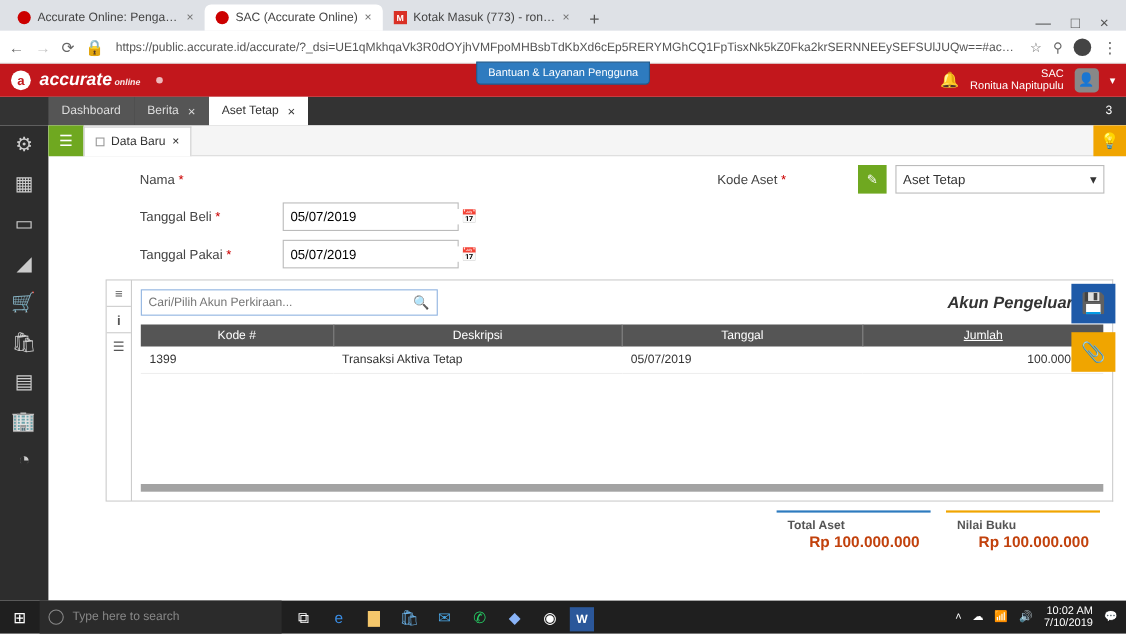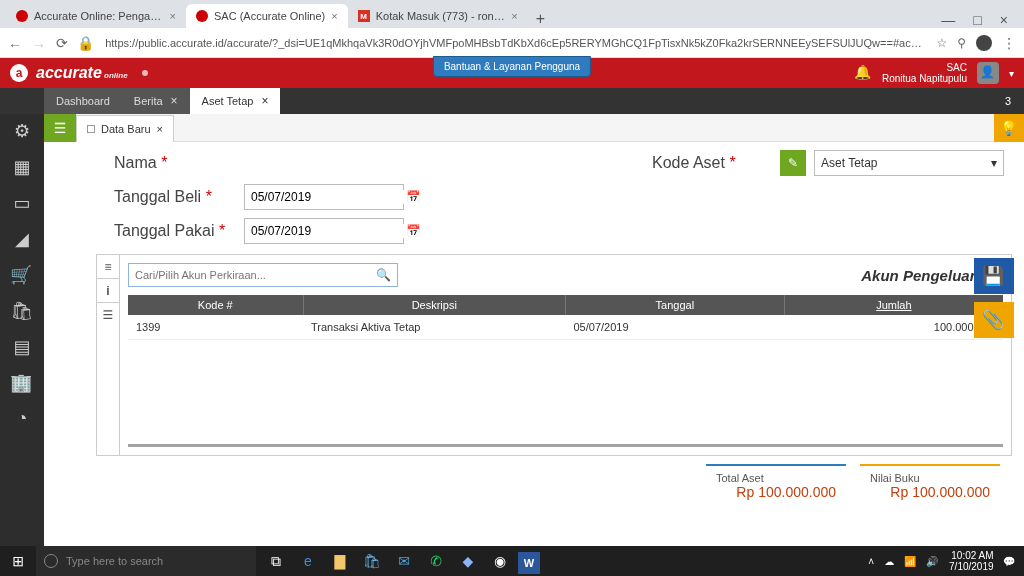--- a/index.html
+++ b/index.html
@@ -42,21 +42,21 @@
   .sidebar .sico { cursor:pointer; }
 
   .content { flex:1; display:flex; flex-direction:column; }
   .sub-tabs { height:28px; background:#f5f5f5; border-bottom:1px solid #ddd; display:flex; align-items:center; }
   .sub-tabs .green { width:32px; height:28px; background:#6fa820; color:#fff; display:flex; align-items:center; justify-content:center; font-size:14px;}
   .sub-tabs .doc-tab { height:27px; background:#fff; border:1px solid #ccc; border-bottom:none; display:flex; align-items:center; gap:6px; padding:0 10px; font-size:11px; margin-top:1px;}
   .sub-tabs .doc-tab .sq { width:8px; height:8px; border:1px solid #999; display:inline-block;}
   .sub-tabs .lamp { margin-left:auto; width:30px; height:28px; background:#f0a500; color:#fff; display:flex; align-items:center; justify-content:center; font-size:14px;}
 
   .form-row { display:flex; align-items:center; padding:8px 20px 0 70px; gap:10px; }
-  .form-row label { width:120px; font-size:16px; color:#444; }
+  .form-row label { width:120px; font-size:12px; color:#444;margin-left:13px; }
   .req { color:#c00; }
   .inp { border:1px solid #bbb; height:26px; padding:0 6px; font-size:12px; background:#fff; display:flex; align-items:center; }
   .inp input { border:none; outline:none; flex:1; font-size:12px; }
   .inp .x { color:#555; cursor:pointer; padding:0 4px;}
   .inp.wide { width:340px; }
   .inp.date { width:160px; justify-content:space-between;}
   .cal-ico { color:#666; font-size:12px;}
 
   .right-col { margin-left:auto; display:flex; align-items:center; gap:8px;}
   .green-btn { width:26px; height:26px; background:#6fa820; color:#fff; display:flex; align-items:center; justify-content:center; font-size:12px;}
@@ -76,24 +76,24 @@
   .search-row { display:flex; align-items:center; gap:10px;}
   .search-inp { border:1px solid #8fb3e0; height:24px; width:270px; display:flex; align-items:center; padding:0 6px; background:#fff;}
   .search-inp input { border:none; outline:none; flex:1; font-size:11px; color:#888;}
   .section-title { margin-left:auto; font-style:italic; font-weight:bold; font-size:15px; }
 
   table.grid { width:100%; border-collapse:collapse; margin-top:8px; font-size:11px;}
   table.grid th { background:#555; color:#fff; font-weight:normal; padding:4px 8px; text-align:center; border-right:1px solid #777;}
   table.grid th:last-child{border-right:none;text-decoration:underline;}
   table.grid td { padding:6px 8px; border-bottom:1px solid #eee;margin-left:22px;}
   table.grid td.r { text-align:right;}
-  .grid-wrap { flex:1; border-bottom:3px solid #a3a3a3; min-height:160px;}
+  .grid-wrap { flex:1; border-bottom:7px solid #a3a3a3; min-height:160px;}
 
   .totals { display:flex; gap:14px; justify-content:flex-end; padding:8px 12px 0 0; margin-right:12px;}
-  .total-box { border-top:2px solid; padding:6px 10px 2px 10px; min-width:140px;}
+  .total-box { border-top:2px solid; padding:6px 10px 2px 10px; min-width:140px;font-weight:bold;}
   .total-box.blue { border-color:#2e7bbf;}
   .total-box.orange { border-color:#f0a500;}
   .total-box .lbl { font-size:11px; color:#555;}
   .total-box .val { font-size:14px; text-align:right; color:#c2410c;}
 
   
   .taskbar { position:absolute; bottom:0; left:0; right:0; height:30px; background:#1f1f1f; display:flex; align-items:center; color:#fff; font-size:11px;}
   .taskbar .win { width:36px; text-align:center; font-size:14px;}
   .taskbar .search { flex:0 0 220px; display:flex; align-items:center; gap:8px; color:#888; background:#2b2b2b; height:30px; padding:0 8px;}
   .taskbar .search .circ { width:14px; height:14px; border:1.5px solid #888; border-radius:50%;}

